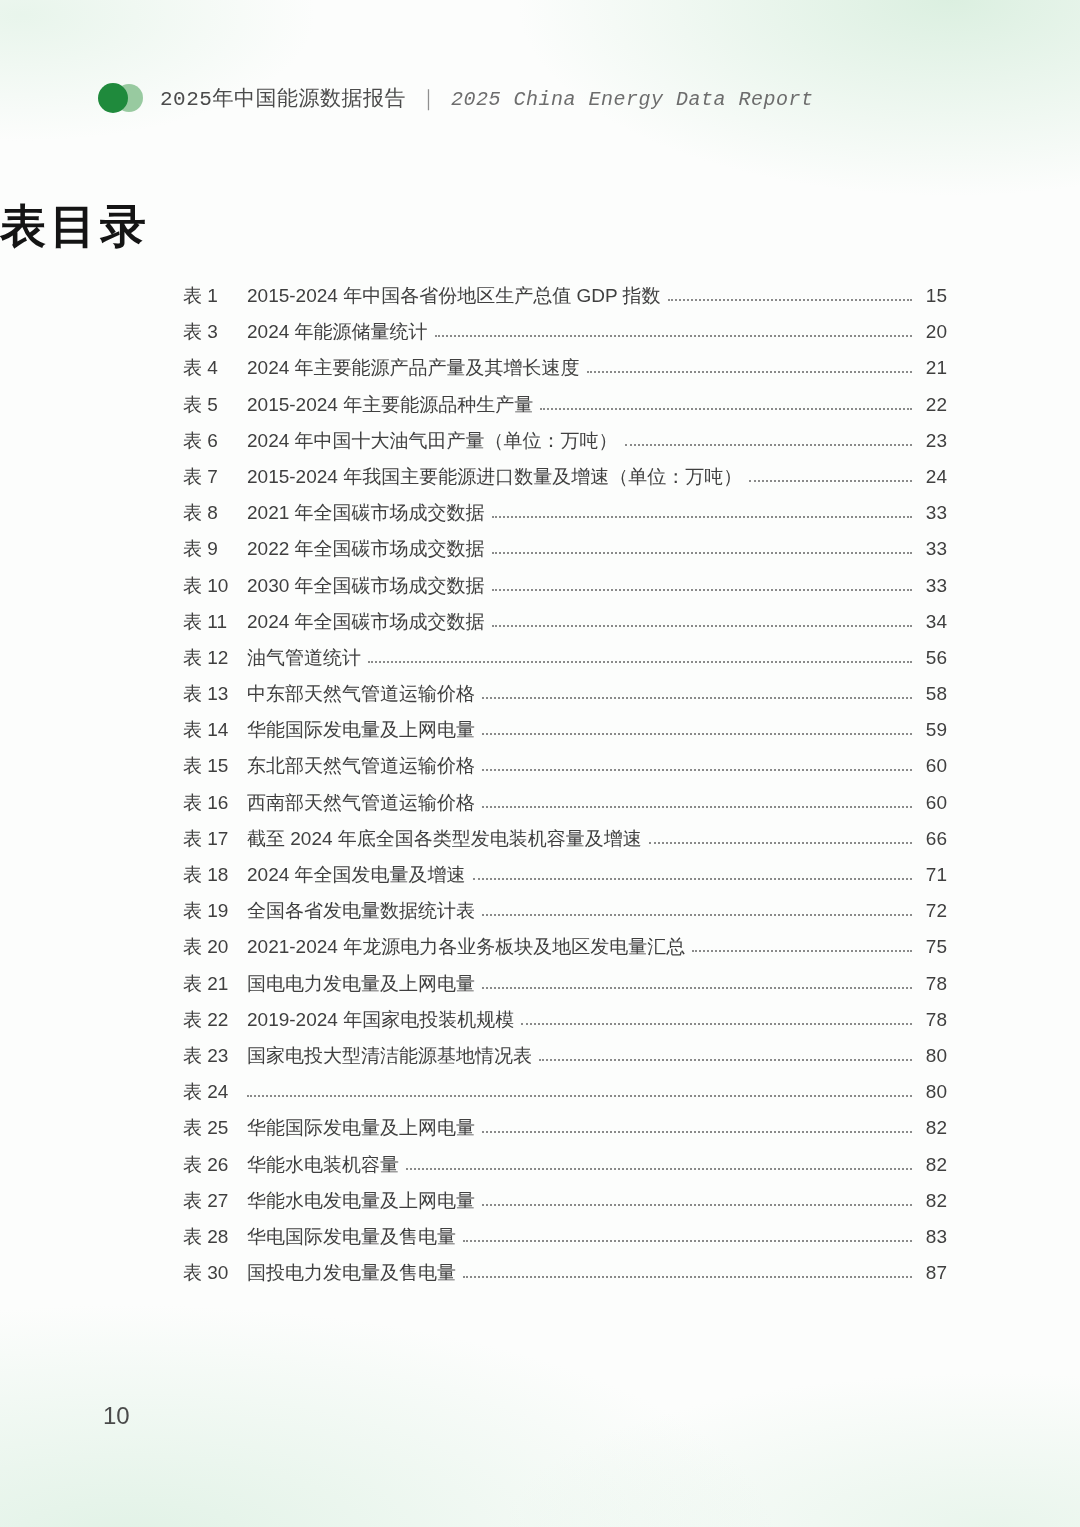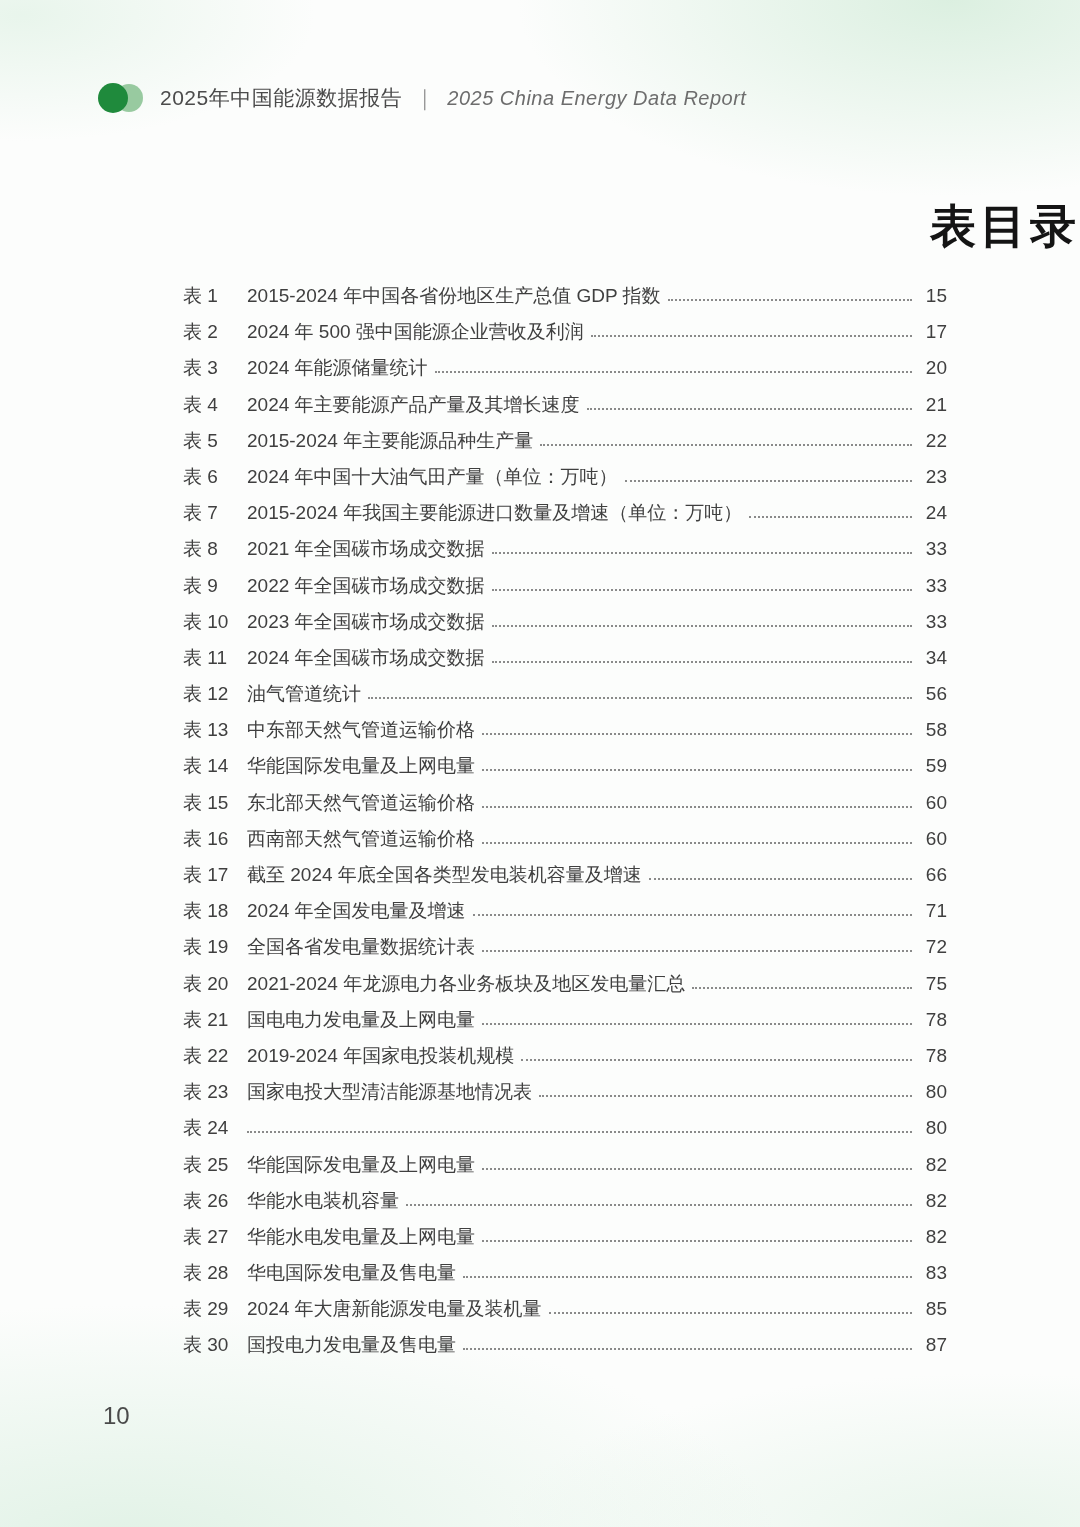--- a/index.html
+++ b/index.html
@@ -21,20 +21,21 @@
       linear-gradient(#fcfdfc, #fcfdfc);
   }
 
   
   .header {
     position: absolute;
     top: 82px;
     left: 98px;
     display: flex;
     align-items: center;
+    font-family: Liberation Mono, monospace;
   }
   .logo {
     position: relative;
     width: 48px;
     height: 32px;
     flex: none;
   }
   .logo .c-light {
     position: absolute;
     left: 17px; top: 2px;
@@ -67,21 +68,21 @@
     color: #6d6d6d;
     font-size: 20px;
   }
 
   
   .heading {
     position: absolute;
     top: 196px;
     left: 0;
     width: 100%;
-    text-align: right;
+    text-align: left;
     font-size: 46px;
     font-weight: 700;
     color: #141414;
     letter-spacing: 4px;
   }
 
   
   .toc {
     position: absolute;
     left: 135px;
@@ -147,26 +148,20 @@
 
   <main class="toc">
 
       <div class="toc-row">
         <span class="toc-label">表 1</span>
         <span class="toc-title">2015-2024 年中国各省份地区生产总值 GDP 指数</span>
         <span class="toc-leader"></span>
         <span class="toc-page">15</span>
       </div>
 
-      <div class="toc-row">
-        <span class="toc-label">表 2</span>
-        <span class="toc-title">2024 年 500 强中国能源企业营收及利润</span>
-        <span class="toc-leader"></span>
-        <span class="toc-page">17</span>
-      </div>
 
       <div class="toc-row">
         <span class="toc-label">表 3</span>
         <span class="toc-title">2024 年能源储量统计</span>
         <span class="toc-leader"></span>
         <span class="toc-page">20</span>
       </div>
 
       <div class="toc-row">
         <span class="toc-label">表 4</span>
@@ -205,21 +200,21 @@
 
       <div class="toc-row">
         <span class="toc-label">表 9</span>
         <span class="toc-title">2022 年全国碳市场成交数据</span>
         <span class="toc-leader"></span>
         <span class="toc-page">33</span>
       </div>
 
       <div class="toc-row">
         <span class="toc-label">表 10</span>
-        <span class="toc-title">2023 年全国碳市场成交数据</span>
+        <span class="toc-title">2030 年全国碳市场成交数据</span>
         <span class="toc-leader"></span>
         <span class="toc-page">33</span>
       </div>
 
       <div class="toc-row">
         <span class="toc-label">表 11</span>
         <span class="toc-title">2024 年全国碳市场成交数据</span>
         <span class="toc-leader"></span>
         <span class="toc-page">34</span>
       </div>
@@ -335,26 +330,20 @@
         <span class="toc-page">82</span>
       </div>
 
       <div class="toc-row">
         <span class="toc-label">表 28</span>
         <span class="toc-title">华电国际发电量及售电量</span>
         <span class="toc-leader"></span>
         <span class="toc-page">83</span>
       </div>
 
-      <div class="toc-row">
-        <span class="toc-label">表 29</span>
-        <span class="toc-title">2024 年大唐新能源发电量及装机量</span>
-        <span class="toc-leader"></span>
-        <span class="toc-page">85</span>
-      </div>
 
       <div class="toc-row">
         <span class="toc-label">表 30</span>
         <span class="toc-title">国投电力发电量及售电量</span>
         <span class="toc-leader"></span>
         <span class="toc-page">87</span>
       </div>
     </main>
 
   <footer class="footer">10</footer>

